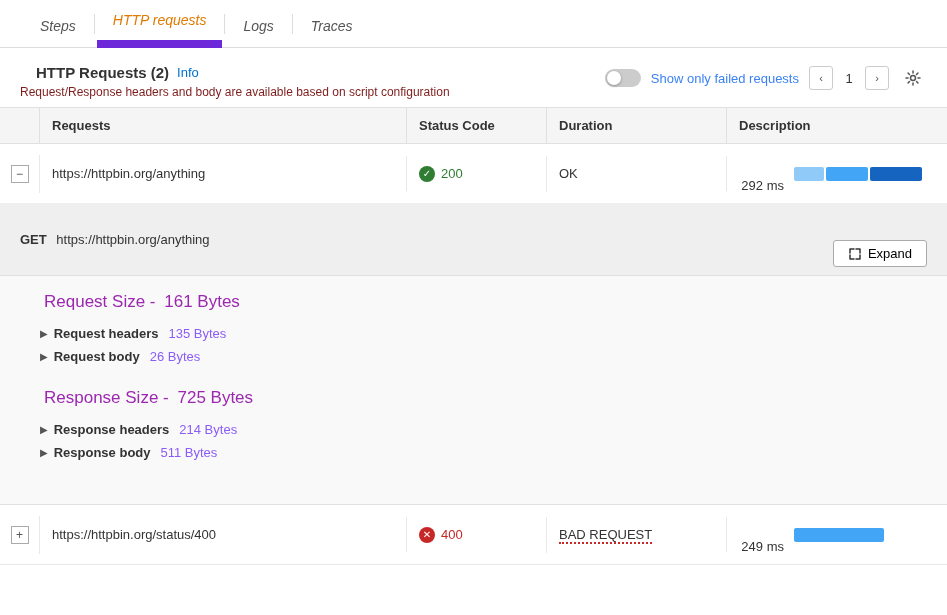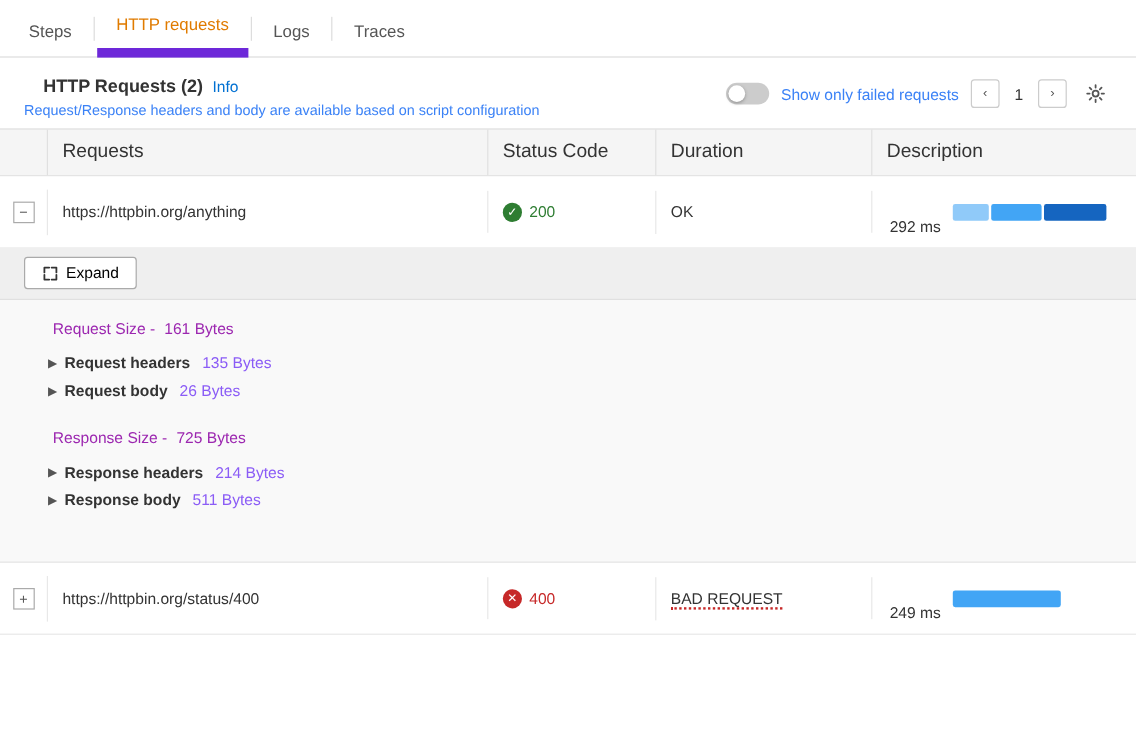--- a/index.html
+++ b/index.html
@@ -1,41 +1,42 @@
 <!DOCTYPE html>
 <html><head>
   <meta charset="utf-8">
   <style>
     * { box-sizing: border-box; margin: 0; padding: 0; }
     body { font-family: -apple-system, BlinkMacSystemFont, 'Segoe UI', Arial, sans-serif; font-size: 13px; color: #333; background: #fff; width: 947px; min-height: 615px; }
 
     
     .tabs-bar {
       display: flex; align-items: flex-end; border-bottom: 1px solid #ddd;
-      padding: 0 8px;
+      padding: 0 24px;
+      font-style: italic;
     }
     .tab {
       padding: 12px 16px; cursor: pointer; font-size: 14px; color: #555;
       border-bottom: 2px solid transparent; margin-bottom: -1px;
     }
     .tab.active {
       color: #e07b00; border-bottom: 8px solid #6d28d9; font-weight: 500;
     }
     .tab-divider {
       width: 1px; height: 20px; background: #ddd; align-self: center; margin: 0 2px;
     }
 
     
     .section-header {
       padding: 16px 20px 8px 20px;
       display: flex; align-items: flex-start; justify-content: space-between;
     }
     .section-title { font-size: 15px; font-weight: 600; }
     .info-link { color: #0070d2; font-size: 13px; margin-left: 8px; cursor: pointer; }
-    .subtitle { font-size: 12px; color: #3b82f6; margin-top: 4px; }
+    .subtitle { font-size: 12px; color: #7f1d1d; margin-top: 4px; }
 
     .header-controls {
       display: flex; align-items: center; gap: 10px;
     }
     .toggle-label { font-size: 13px; color: #3b82f6; }
     .toggle {
       width: 36px; height: 18px; background: #ccc; border-radius: 9px;
       position: relative; cursor: pointer; flex-shrink: 0;
     }
     .toggle-knob {
@@ -61,21 +62,21 @@
     
     .table-header {
       display: grid;
       grid-template-columns: 40px 1fr 140px 180px 220px;
       background: #f5f5f5;
       border-top: 1px solid #e0e0e0;
       border-bottom: 1px solid #e0e0e0;
       padding: 0;
     }
     .th {
-      padding: 10px 12px; font-weight: 400; font-size: 16px; color: #333;
+      padding: 10px 12px; font-weight: 700; font-size: 13px; color: #333;
       border-right: 1px solid #e0e0e0;
     }
     .th:last-child { border-right: none; }
 
     
     .table-row {
       display: grid;
       grid-template-columns: 40px 1fr 140px 180px 220px;
       border-bottom: 1px solid #e8e8e8;
       align-items: center;
@@ -131,26 +132,26 @@
     .expanded-url-row {
       display: flex; align-items: center; justify-content: space-between;
       padding: 8px 20px;
       background: #efefef;
       border-bottom: 1px solid #e0e0e0;
     }
     .get-badge { font-weight: 700; font-size: 13px; margin-right: 6px; }
     .expand-btn {
       padding: 5px 14px; border: 1px solid #aaa; background: #fff;
       cursor: pointer; font-size: 13px; border-radius: 3px;
-      display: flex; align-items: center; gap: 6px;
+      display: flex; align-items: center; gap: 6px; margin-top: 29px;
     }
 
     .detail-body { padding: 16px 40px 20px 40px; }
     .detail-section { margin-bottom: 20px; }
-    .detail-section-title { font-weight: 700; font-size: 13px; margin-bottom: 10px; }
+    .detail-section-title { font-weight: 700; font-size: 17px; margin-bottom: 10px; }
     .detail-section-title span { color: #9c27b0; font-weight: 400; margin-left: 4px; }
     .detail-item {
       display: flex; align-items: center; gap: 6px;
       padding: 4px 0 4px 0; font-size: 13px; cursor: pointer;
     }
     .detail-item .arrow { font-size: 10px; color: #555; }
     .detail-item .item-label { font-weight: 600; }
     .detail-item .item-size { color: #8b5cf6; margin-left: 4px; }
 
     .underline-dot {
@@ -224,20 +225,24 @@
         <div class="bar-segment" style="width:30px;background:#90caf9;"></div>
         <div class="bar-segment" style="width:42px;background:#42a5f5;"></div>
         <div class="bar-segment" style="width:52px;background:#1565c0;"></div>
       </div>
     </div>
   </div>
 </div>
 
 <div class="expanded-detail">
   <div class="expanded-url-row">
+    <div>
+      <span class="get-badge">GET</span>
+      <span>https://httpbin.org/anything</span>
+    </div>
     <button class="expand-btn">
       <svg width="14" height="14" viewBox="0 0 14 14" fill="none">
         <path d="M2 2h4M2 2v4M12 2h-4M12 2v4M2 12h4M2 12v-4M12 12h-4M12 12v-4" stroke="#333" stroke-width="1.5" stroke-linecap="round"></path>
       </svg>
       <span>Expand</span>
     </button>
   </div>
   <div class="detail-body">
 
     <div class="detail-section">

